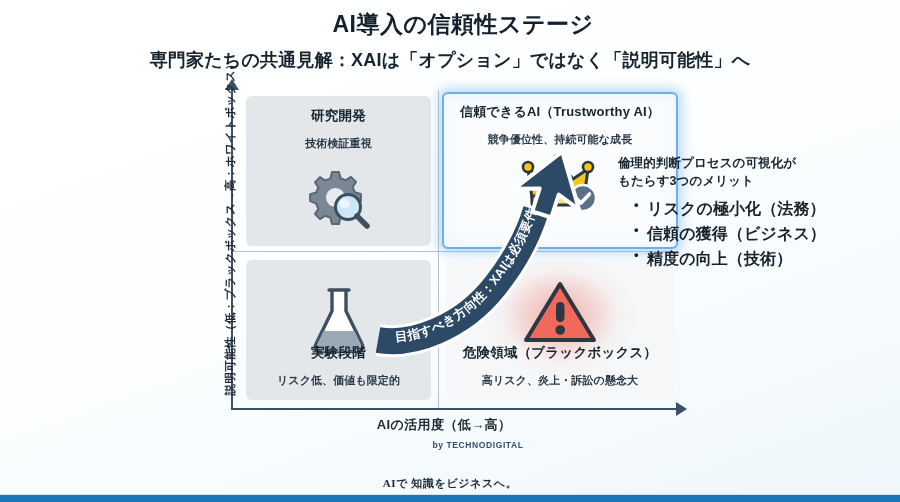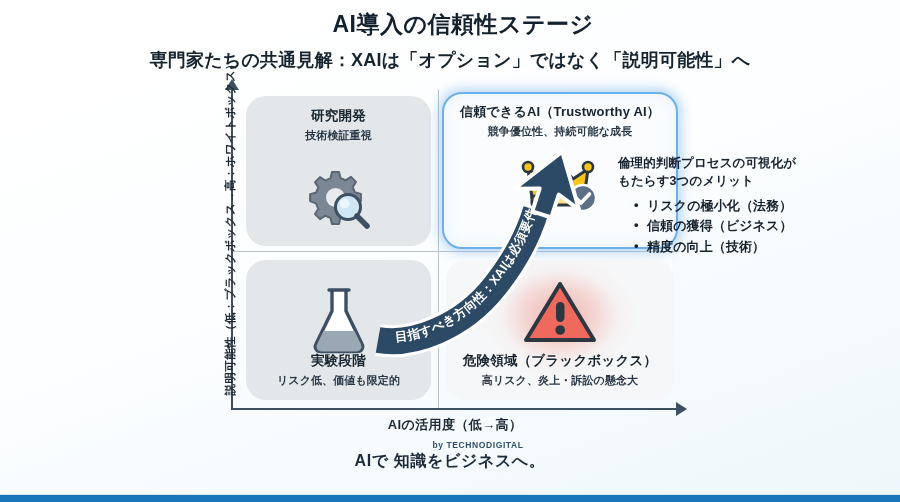--- a/index.html
+++ b/index.html
@@ -96,21 +96,21 @@
     transform: rotate(-90deg);
     transform-origin: center center;
     font-size: 11.5px;
     font-weight: 700;
     color: #1d2a36;
     letter-spacing: 0.4px;
     white-space: nowrap;
   }
   .x-axis-label {
     position: absolute;
-    left: 31px;
+    left: 20px;
     top: 328px;
     width: 448px;
     text-align: center;
     font-size: 13px;
     font-weight: 700;
     color: #1d2a36;
     letter-spacing: 0.4px;
   }
 
   
@@ -128,21 +128,21 @@
     top: 2px;
     width: 1px;
     height: 318px;
     background: #b9c1c9;
   }
 
   
   .quad {
     position: absolute;
     box-sizing: border-box;
-    border-radius: 20px;
+    border-radius: 6px;
   }
   .quad-tl {
     left: 46px;
     top: 8px;
     width: 185px;
     height: 150px;
     background: #e3e7ea;
   }
   .quad-bl {
     left: 46px;
@@ -177,21 +177,21 @@
     color: #16242f;
     letter-spacing: 0.2px;
     line-height: 1.2;
   }
   .q-title.small { font-size: 13px; }
   .q-sub {
     text-align: center;
     font-size: 11px;
     font-weight: 700;
     color: #2a3947;
-    margin-top: 4px;
+    margin-top: 12px;
     letter-spacing: 0.1px;
   }
   .q-head-tl { position: absolute; left: 0; top: 12px; width: 100%; }
   .q-head-tr { position: absolute; left: 0; top: 10px; width: 100%; }
   .q-foot    { position: absolute; left: 0; bottom: 12px; width: 100%; }
 
   .icon-wrap {
     position: absolute;
     left: 0;
     width: 100%;
@@ -226,21 +226,21 @@
     color: #17242f;
     line-height: 1.42;
     letter-spacing: 0.1px;
   }
   .benefits-list {
     margin: 5px 0 0 0;
     padding: 0 0 0 16px;
     list-style: none;
   }
   .benefits-list li {
-    font-size: 13px;
+    font-size: 16px;
     font-weight: 700;
     color: #17242f;
     line-height: 1.58;
     position: relative;
     padding-left: 13px;
     letter-spacing: 0.1px;
   }
   .benefits-list li::before {
     content: "•";
     position: absolute;
@@ -268,25 +268,26 @@
   .logo .name { color: #1a3a5c; }
   .logo-by {
     margin-top: 0;
     font-size: 8.5px;
     font-weight: 700;
     color: #31506e;
     letter-spacing: 0.6px;
     padding-left: 56px;
   }
   .tagline {
-    margin-top: 1px;
-    font-size: 16px;
+    margin-top: 26px;
+    font-size: 11px;
     font-weight: 700;
     color: #1b2a39;
     letter-spacing: 0.6px;
+    font-family: Liberation Serif, serif;
   }
   .bottom-bar {
     position: absolute;
     left: 0;
     bottom: 0;
     width: 900px;
     height: 7px;
     background: #1976b8;
   }
   .bottom-bar-top {

